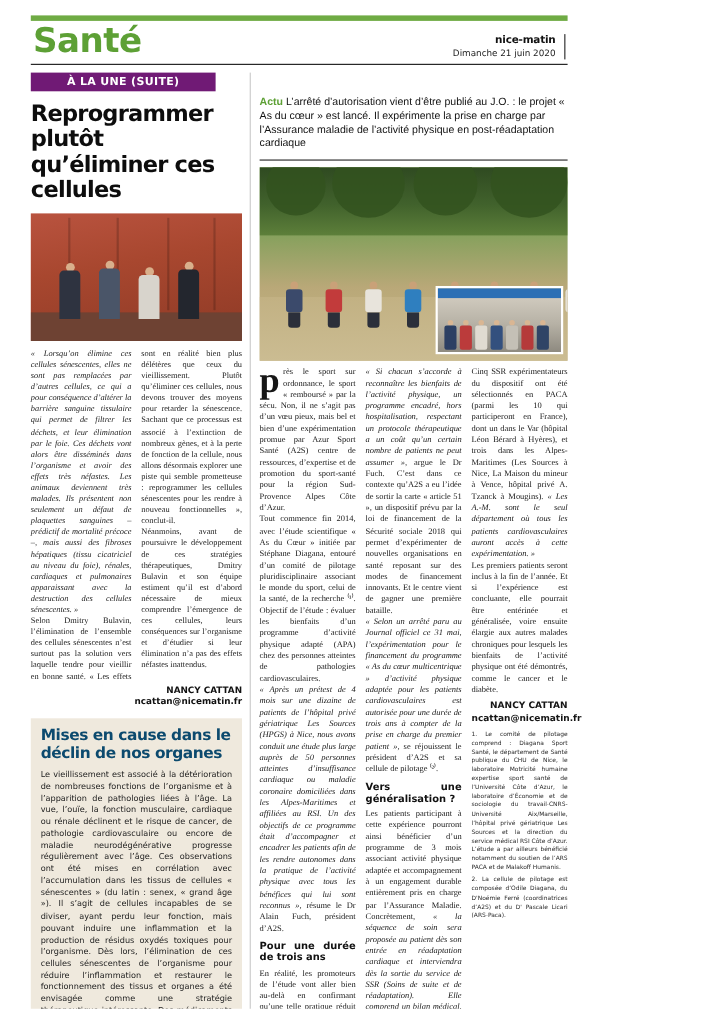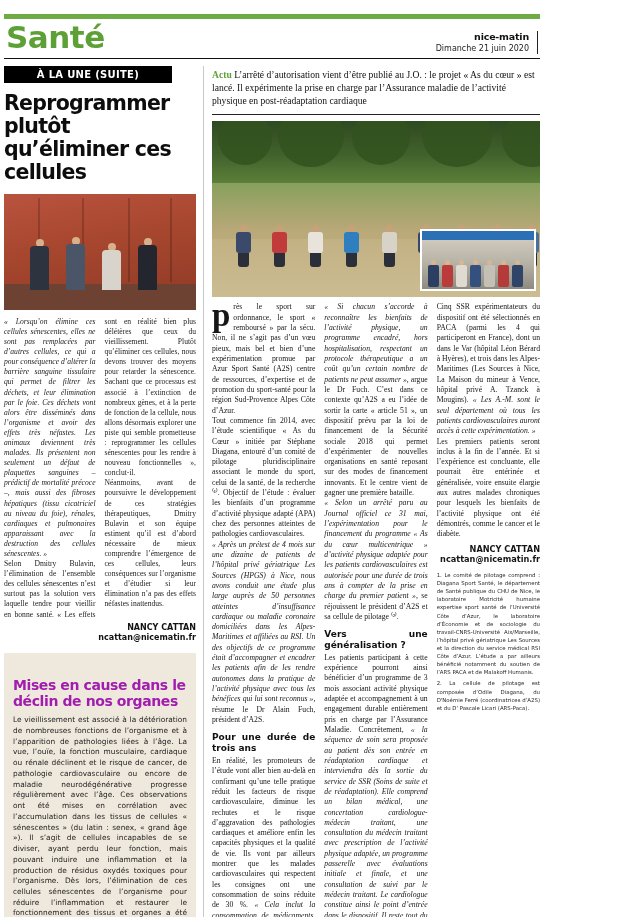--- a/index.html
+++ b/index.html
@@ -14,21 +14,21 @@
     color: #111111;
     overflow: hidden;
     position: relative;
   }
   .page {
     position: absolute;
     left: 0; top: 0;
     width: 544px;
     height: 917px;
     box-sizing: border-box;
-    padding: 0 4px;
+    padding: 0 28px;
   }
 
   
   .masthead {
     position: relative;
     padding-top: 14px;
   }
   .masthead-rule-top {
     height: 5px;
     background: #6fab44;
@@ -88,21 +88,21 @@
     border-right: 1px solid #c9c9c9;
   }
   .right-col {
     flex: 1 1 auto;
     padding-left: 8px;
     box-sizing: border-box;
   }
 
   
   .kicker {
-    background: #000000;
+    background: #701a75;
     color: #ffffff;
     font-family: "DejaVu Sans", sans-serif;
     font-weight: bold;
     font-size: 10px;
     letter-spacing: 0.3px;
     text-align: center;
     padding: 3px 0 3px 0;
     width: 168px;
   }
   .side-headline {
@@ -188,27 +188,27 @@
   }
 
   
   .beige-box {
     margin-top: 10px;
     background: #efe9dd;
     padding: 9px 9px 10px 9px;
     box-sizing: border-box;
   }
   .beige-box h3 {
-    margin: 16px 0 6px 0;
+    margin: 0 0 6px 0;
     font-family: "DejaVu Sans", sans-serif;
     font-weight: bold;
     font-size: 14px;
     line-height: 1.1;
     letter-spacing: -0.4px;
-    color: #a21caf;
+    color: #0c4a6e;
   }
   .beige-box p {
     margin: 0;
     font-family: "DejaVu Sans", sans-serif;
     font-size: 7.4px;
     line-height: 1.45;
     text-align: justify;
     color: #222;
   }
 
@@ -216,22 +216,22 @@
   .main-headline {
     font-family: "DejaVu Sans", sans-serif;
     font-weight: bold;
     font-size: 37px;
     line-height: 1.04;
     letter-spacing: -1.6px;
     color: #0b0b0b;
     margin-top: 2px;
   }
   .lead {
-    margin-top: 3px;
-    font-family: Liberation Serif, serif;
+    margin-top: 21px;
+    font-family: Liberation Sans, sans-serif;
     font-size: 9.6px;
     line-height: 1.33;
     color: #111;
   }
   .lead .actu {
     color: #5da035;
     font-weight: bold;
   }
   .lead-rule {
     height: 1.2px;
@@ -550,21 +550,21 @@
           </p>
           <div class="subhead">Vers une généralisation ?</div>
           <p>
             <span>Les patients participant à cette expérience pourront ainsi bénéficier d’un programme de 3 mois associant activité physique adaptée et accompagnement à un engagement durable entièrement pris en charge par l’Assurance Maladie. Concrètement,</span>
             <span class="it">« la séquence de soin sera proposée au patient dès son entrée en réadaptation cardiaque et interviendra dès la sortie du service de SSR (Soins de suite et de réadaptation). Elle comprend un bilan médical, une concertation cardiologue-médecin traitant, une consultation du médecin traitant avec prescription de l’activité physique adaptée, un programme passerelle avec évaluations initiale et finale, et une consultation de suivi par le médecin traitant. Le cardiologue constitue ainsi le point d’entrée dans le dispositif. Il reste tout du long en lien avec le médecin traitant. »</span>
           </p>
         </div>
 
         <div class="acol">
           <p>
-            <span>Cinq SSR expérimentateurs du dispositif ont été sélectionnés en PACA (parmi les 4 qui participeront en France), dont un dans le Var (hôpital Léon Bérard à Hyères), et trois dans les Alpes-Maritimes (Les Sources à Nice, La Maison du mineur à Vence, hôpital privé A. Tzanck à Mougins).</span>
+            <span>Cinq SSR expérimentateurs du dispositif ont été sélectionnés en PACA (parmi les 10 qui participeront en France), dont un dans le Var (hôpital Léon Bérard à Hyères), et trois dans les Alpes-Maritimes (Les Sources à Nice, La Maison du mineur à Vence, hôpital privé A. Tzanck à Mougins).</span>
             <span class="it">« Les A.-M. sont le seul département où tous les patients cardiovasculaires auront accès à cette expérimentation. »</span>
           </p>
           <p>Les premiers patients seront inclus à la fin de l’année. Et si l’expérience est concluante, elle pourrait être entérinée et généralisée, voire ensuite élargie aux autres malades chroniques pour lesquels les bienfaits de l’activité physique ont été démontrés, comme le cancer et le diabète.</p>
           <div class="byline">
             <div>NANCY CATTAN</div>
             <div>ncattan@nicematin.fr</div>
           </div>
           <div class="footnotes">
             <p>1. Le comité de pilotage comprend : Diagana Sport Santé, le département de Santé publique du CHU de Nice, le laboratoire Motricité humaine expertise sport santé de l’Université Côte d’Azur, le laboratoire d’Économie et de sociologie du travail-CNRS-Université Aix/Marseille, l’hôpital privé gériatrique Les Sources et la direction du service médical RSI Côte d’Azur. L’étude a par ailleurs bénéficié notamment du soutien de l’ARS PACA et de Malakoff Humanis.</p>
             <p>2. La cellule de pilotage est composée d’Odile Diagana, du D'Noémie Ferré (coordinatrices d’A2S) et du D' Pascale Licari (ARS-Paca).</p>

